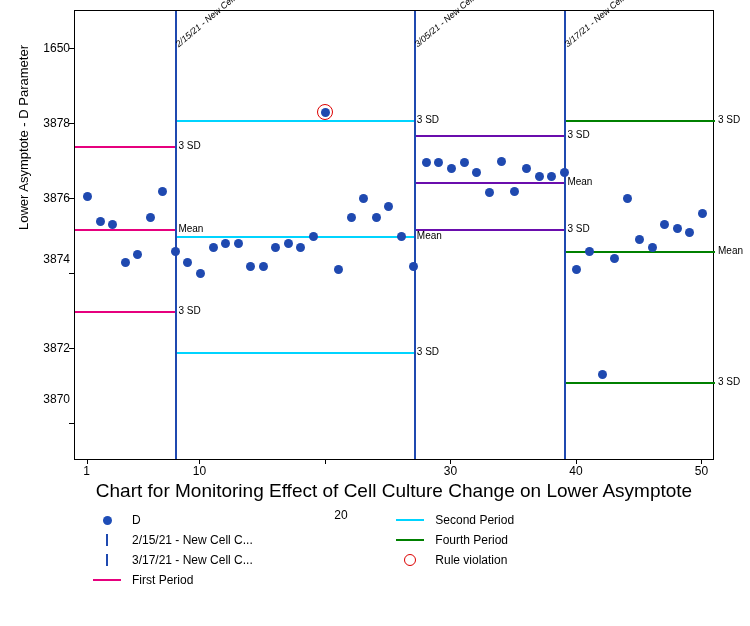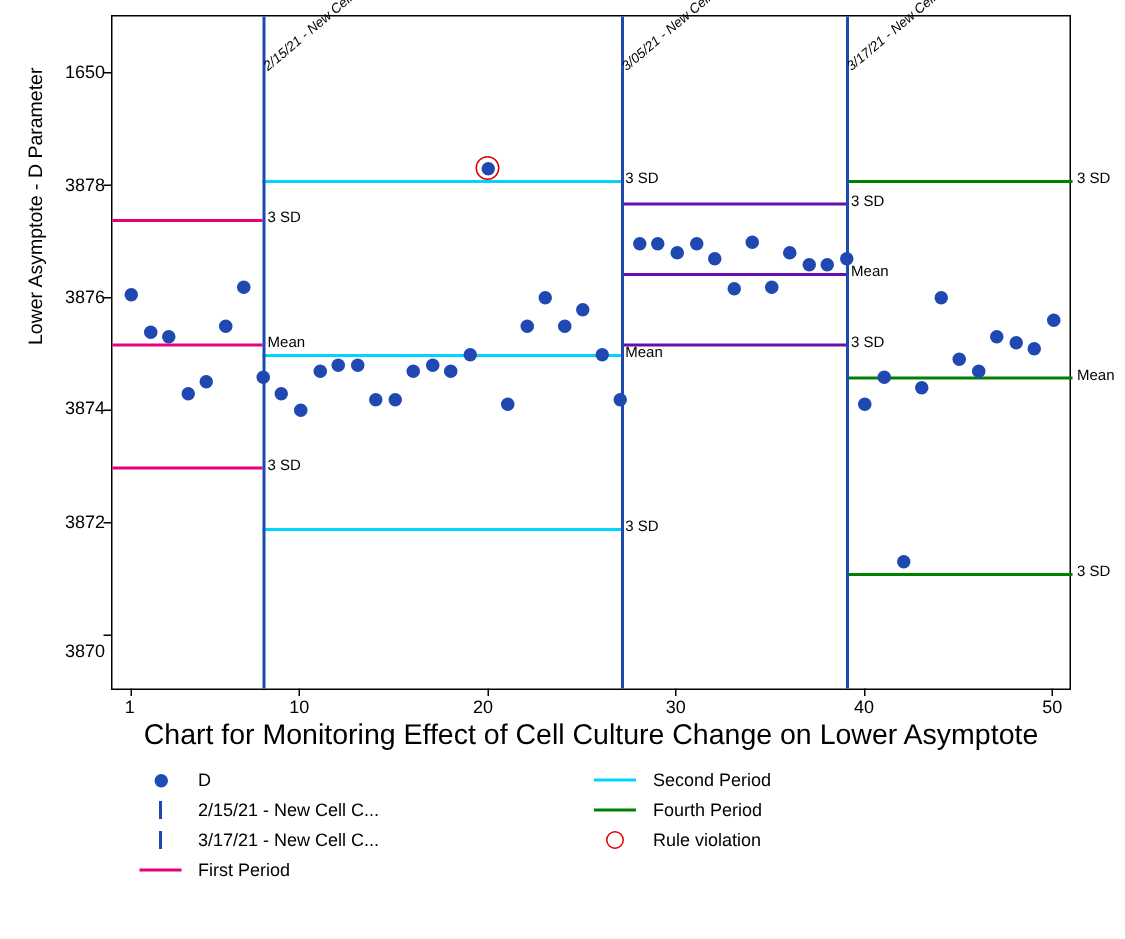--- a/index.html
+++ b/index.html
@@ -115,39 +115,39 @@
         <div class="pt" style="left: 564.706px; top: 228.75px;"></div>
         <div class="pt" style="left: 577.255px; top: 236.25px;"></div>
         <div class="pt" style="left: 589.804px; top: 213.75px;"></div>
         <div class="pt" style="left: 602.353px; top: 217.5px;"></div>
         <div class="pt" style="left: 614.902px; top: 221.25px;"></div>
         <div class="pt" style="left: 627.451px; top: 202.5px;"></div>
       </div>
 </div>
 
 <div id="yticks">
-      <div class="tick-y" style="top: 427px; text-align: right;">3870</div>
+      <div class="tick-y" style="top: 392px; text-align: right;">3870</div>
       <div class="tick-mark-y" style="top: 422.5px;"></div>
       <div class="tick-y" style="top: 340.5px;">3872</div>
       <div class="tick-mark-y" style="top: 347.5px;"></div>
-      <div class="tick-y" style="top: 265px; text-align: right;">3874</div>
+      <div class="tick-y" style="top: 252px; text-align: right;">3874</div>
       <div class="tick-mark-y" style="top: 272.5px;"></div>
       <div class="tick-y" style="top: 190.5px;">3876</div>
       <div class="tick-mark-y" style="top: 197.5px;"></div>
       <div class="tick-y" style="top: 115.5px;">3878</div>
       <div class="tick-mark-y" style="top: 122.5px;"></div>
       <div class="tick-y" style="top: 40.5px;">1650</div>
       <div class="tick-mark-y" style="top: 47.5px;"></div>
     </div>
 <div id="xticks">
       <div class="tick-x" style="left: 86.549px;">1</div>
       <div class="tick-mark-x" style="left: 86.549px;"></div>
       <div class="tick-x" style="left: 199.49px;">10</div>
       <div class="tick-mark-x" style="left: 199.49px;"></div>
-      <div class="tick-x" style="left: 322px;">20</div>
+      <div class="tick-x" style="left: 341px; margin-top: 44px;">20</div>
       <div class="tick-mark-x" style="left: 324.98px;"></div>
       <div class="tick-x" style="left: 450.471px;">30</div>
       <div class="tick-mark-x" style="left: 450.471px;"></div>
       <div class="tick-x" style="left: 575.961px;">40</div>
       <div class="tick-mark-x" style="left: 575.961px;"></div>
       <div class="tick-x" style="left: 701.451px;">50</div>
       <div class="tick-mark-x" style="left: 701.451px;"></div>
     </div>
 
 <div class="legend">

